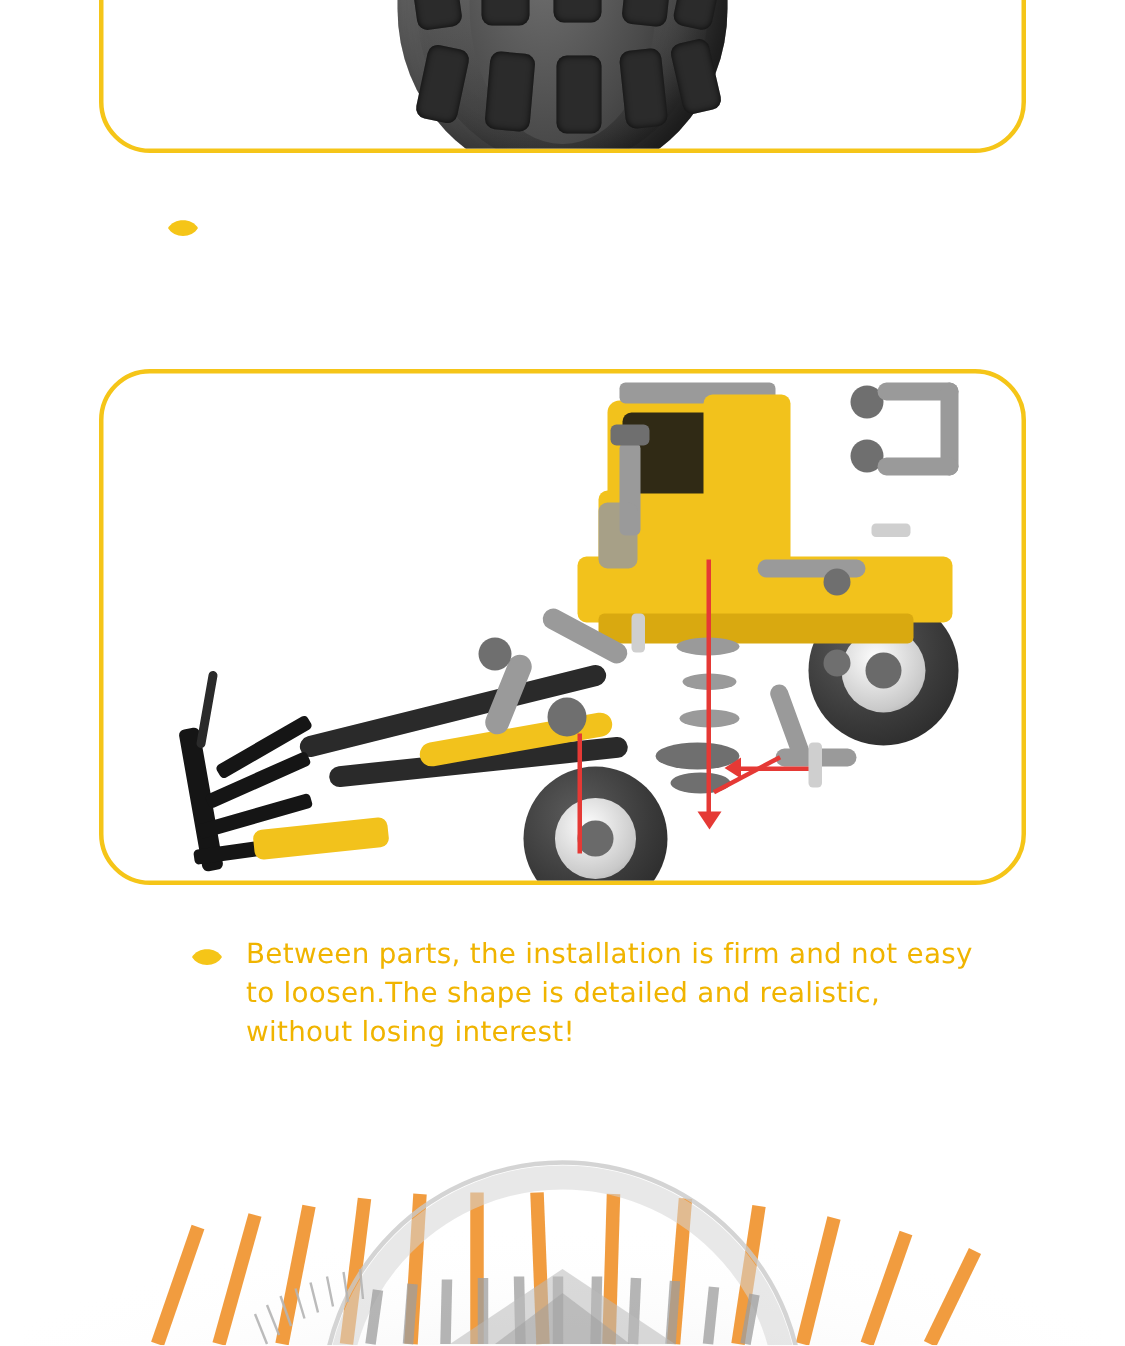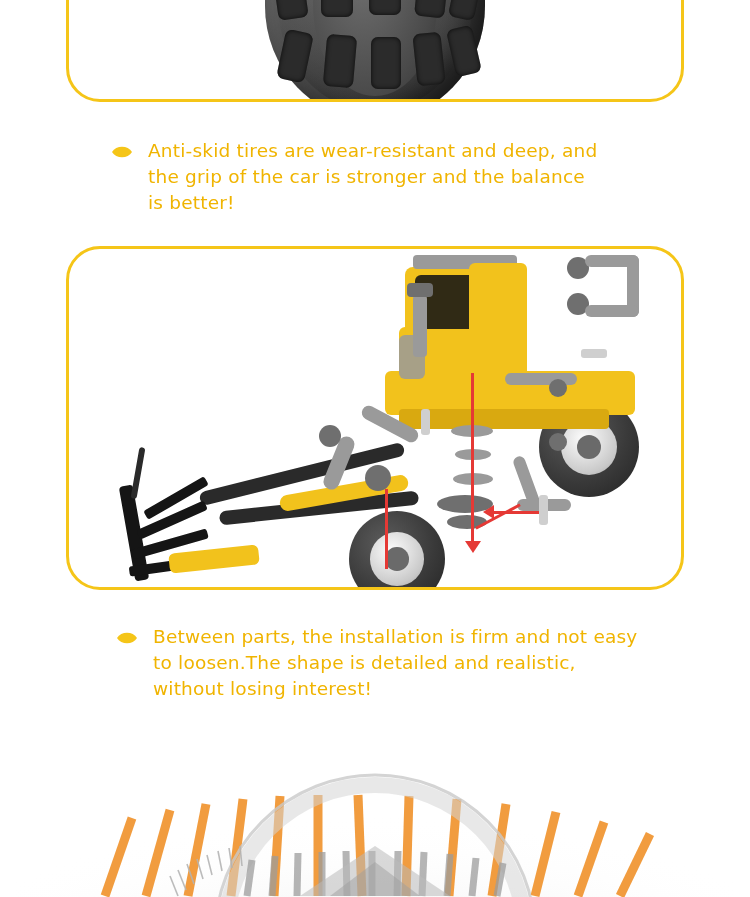--- a/index.html
+++ b/index.html
@@ -157,23 +157,20 @@
     <div class="tread" style="left:186px; top:156px; width:26px; height:48px; transform:rotate(-13deg);"></div>
   </div>
 </div>
 
 <div class="caption" id="caption-1" style="left:110px; top:138px; width:560px;">
   <span class="bullet">
     <svg width="24" height="16" viewBox="0 0 24 16">
       <path d="M2 8 C6 1, 18 1, 22 8 C18 15, 6 15, 2 8 Z" fill="#f5c518"></path>
     </svg>
   </span>
-  <span class="text">Anti-skid tires are wear-resistant and deep, and
-the grip of the car is stronger and the balance
-is better!</span>
 </div>
 
 <div class="panel" id="model-panel">
   <div class="model-stage">
 
     <div class="mp wheel" style="left:470px; top:148px; width:100px; height:100px;">
       <div class="hub"></div>
     </div>
 
     <div class="mp wheel" style="left:280px; top:262px; width:96px; height:96px;">
@@ -233,21 +230,21 @@
     <div class="mp" style="left:418px; top:262px; width:60px; height:3px; background:#e53935;"></div>
     <div class="mp" style="left:414px; top:256px; width:0; height:0; border-top:7px solid transparent; border-bottom:7px solid transparent; border-right:11px solid #e53935;"></div>
     <div class="mp" style="left:404px; top:266px; width:50px; height:3px; background:#e53935; transform:rotate(-28deg);"></div>
 
     <div class="pin" style="left:512px; top:100px; width:26px; height:9px;"></div>
     <div class="pin" style="left:470px; top:246px; width:9px; height:30px;"></div>
     <div class="pin" style="left:352px; top:160px; width:9px; height:26px;"></div>
   </div>
 </div>
 
-<div class="caption" id="caption-2" style="left:115px; top:624px; width:570px;">
+<div class="caption" id="caption-2" style="left:126px; top:624px; width:570px;">
   <span class="bullet">
     <svg width="24" height="16" viewBox="0 0 24 16">
       <path d="M2 8 C6 1, 18 1, 22 8 C18 15, 6 15, 2 8 Z" fill="#f5c518"></path>
     </svg>
   </span>
   <span class="text">Between parts, the installation is firm and not easy
 to loosen.The shape is detailed and realistic,
 without losing interest!</span>
 </div>
 

